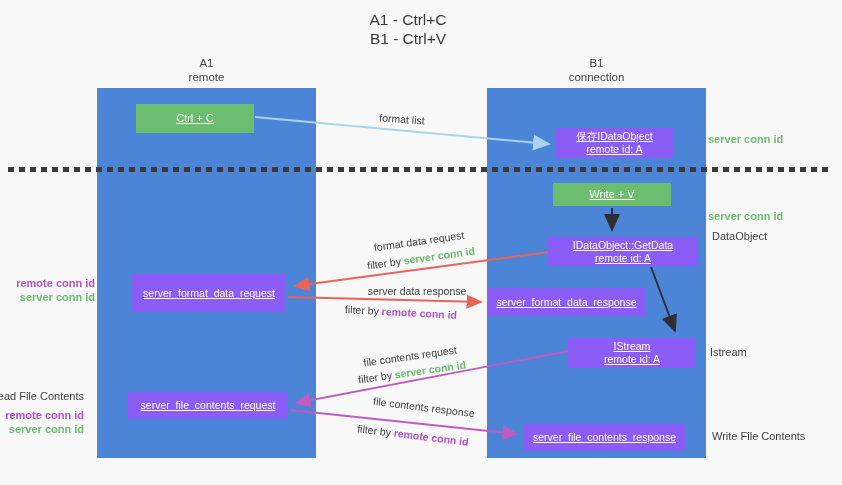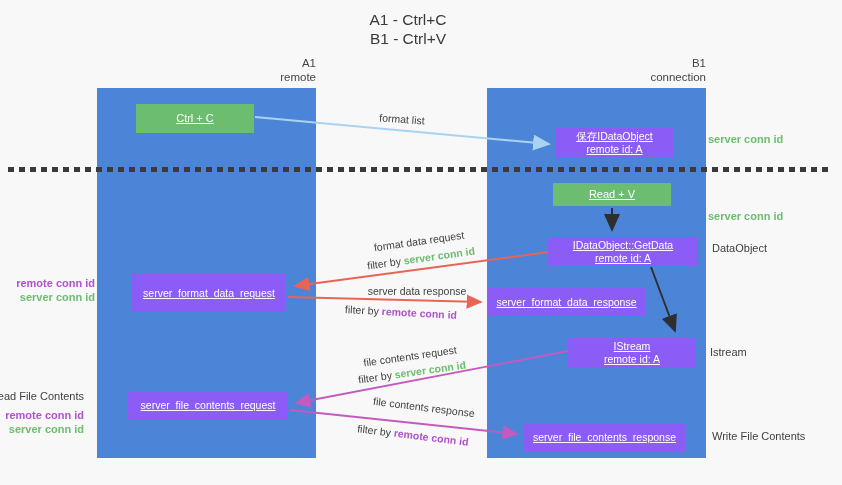--- a/index.html
+++ b/index.html
@@ -1,18 +1,18 @@
 <!DOCTYPE html>
 <html><head>
 <meta charset="utf-8">
 <style>
   html,body { margin:0; padding:0; background:#f8f8f8; font-family:"Liberation Sans", sans-serif; }
   #canvas { position:relative; width:842px; height:485px; background:#f8f8f8; overflow:hidden; }
   .lane { position:absolute; top:88px; width:219px; height:370px; background:#4c85d8; }
-  .lane-hdr { position:absolute; top:56px; width:219px; text-align:right; color:#454545; font-size:11.5px; line-height:14px; }
+  .lane-hdr { position:absolute; top:56px; width:219px; text-align:center; color:#454545; font-size:11.5px; line-height:14px; }
   .title { position:absolute; top:10px; left:0; width:816px; text-align:center; color:#3a3a3a; font-size:15.5px; line-height:19px; }
   .node { position:absolute; display:flex; flex-direction:column; align-items:center; justify-content:center; color:#ffffff; font-size:10.5px; line-height:13px; text-align:center; white-space:nowrap;text-decoration:underline; }
   .green  { background:#6cbd70; }
   .orange { background:#8b5cf6; }
   .dotline { position:absolute; left:8px; top:167px; width:822px; height:5px; background:repeating-linear-gradient(90deg,#3a3a3a 0 6px, transparent 6px 11px); }
   .lbl { position:absolute; font-size:11px; color:#3f3f3f; white-space:nowrap; }
   .lbl.ra { text-align:right; }
   .green-t { color:#6cbd70; font-weight:bold; }
   .purple-t { color:#b152cc; font-weight:bold; }
   .mid { position:absolute; font-size:10.5px; color:#3f3f3f; white-space:nowrap; transform:translate(-50%,-50%); }
@@ -78,21 +78,21 @@
   </div>
   <div class="node orange" style="left:128px; top:392px; width:160px; height:27px;">
     <span>server_file_contents_request</span>
   </div>
 
   <div class="node orange" style="left:556px; top:128px; width:117px; height:30px;">
     <span>保存IDataObject</span>
     <span>remote id: A</span>
   </div>
   <div class="node green" style="left:553px; top:183px; width:118px; height:23px; font-size:11px;">
-    <span>Read + V</span>
+    <span>Write + V</span>
   </div>
   <div class="node orange" style="left:548px; top:237px; width:150px; height:29px;">
     <span>IDataObject::GetData</span>
     <span>remote id: A</span>
   </div>
   <div class="node orange" style="left:488px; top:288px; width:157px; height:28px;">
     <span>server_format_data_response</span>
   </div>
   <div class="node orange" style="left:568px; top:338px; width:128px; height:30px;">
     <span>IStream</span>
@@ -119,21 +119,21 @@
     <span>filter by </span><span class="green-t">server conn id</span>
   </div>
 
   <div class="mid r-p7" style="left:424px; top:407px;">file contents response</div>
   <div class="mid r-p7" style="left:413px; top:435px;">
     <span>filter by </span><span class="purple-t">remote conn id</span>
   </div>
 
   <div class="lbl green-t" style="left:708px; top:133px;">server conn id</div>
   <div class="lbl green-t" style="left:708px; top:210px;">server conn id</div>
-  <div class="lbl" style="left:712px; top:242px;">DataObject</div>
+  <div class="lbl" style="left:712px; top:230px;">DataObject</div>
   <div class="lbl" style="left:710px; top:346px;">Istream</div>
   <div class="lbl" style="left:712px; top:430px;">Write File Contents</div>
 
   <div class="lbl ra purple-t" style="right:747px; top:277px;">remote conn id</div>
   <div class="lbl ra green-t" style="right:747px; top:291px;">server conn id</div>
   <div class="lbl ra" style="right:758px; top:390px;">Read File Contents</div>
   <div class="lbl ra purple-t" style="right:758px; top:409px;">remote conn id</div>
   <div class="lbl ra green-t" style="right:758px; top:423px;">server conn id</div>
 
 </div>

